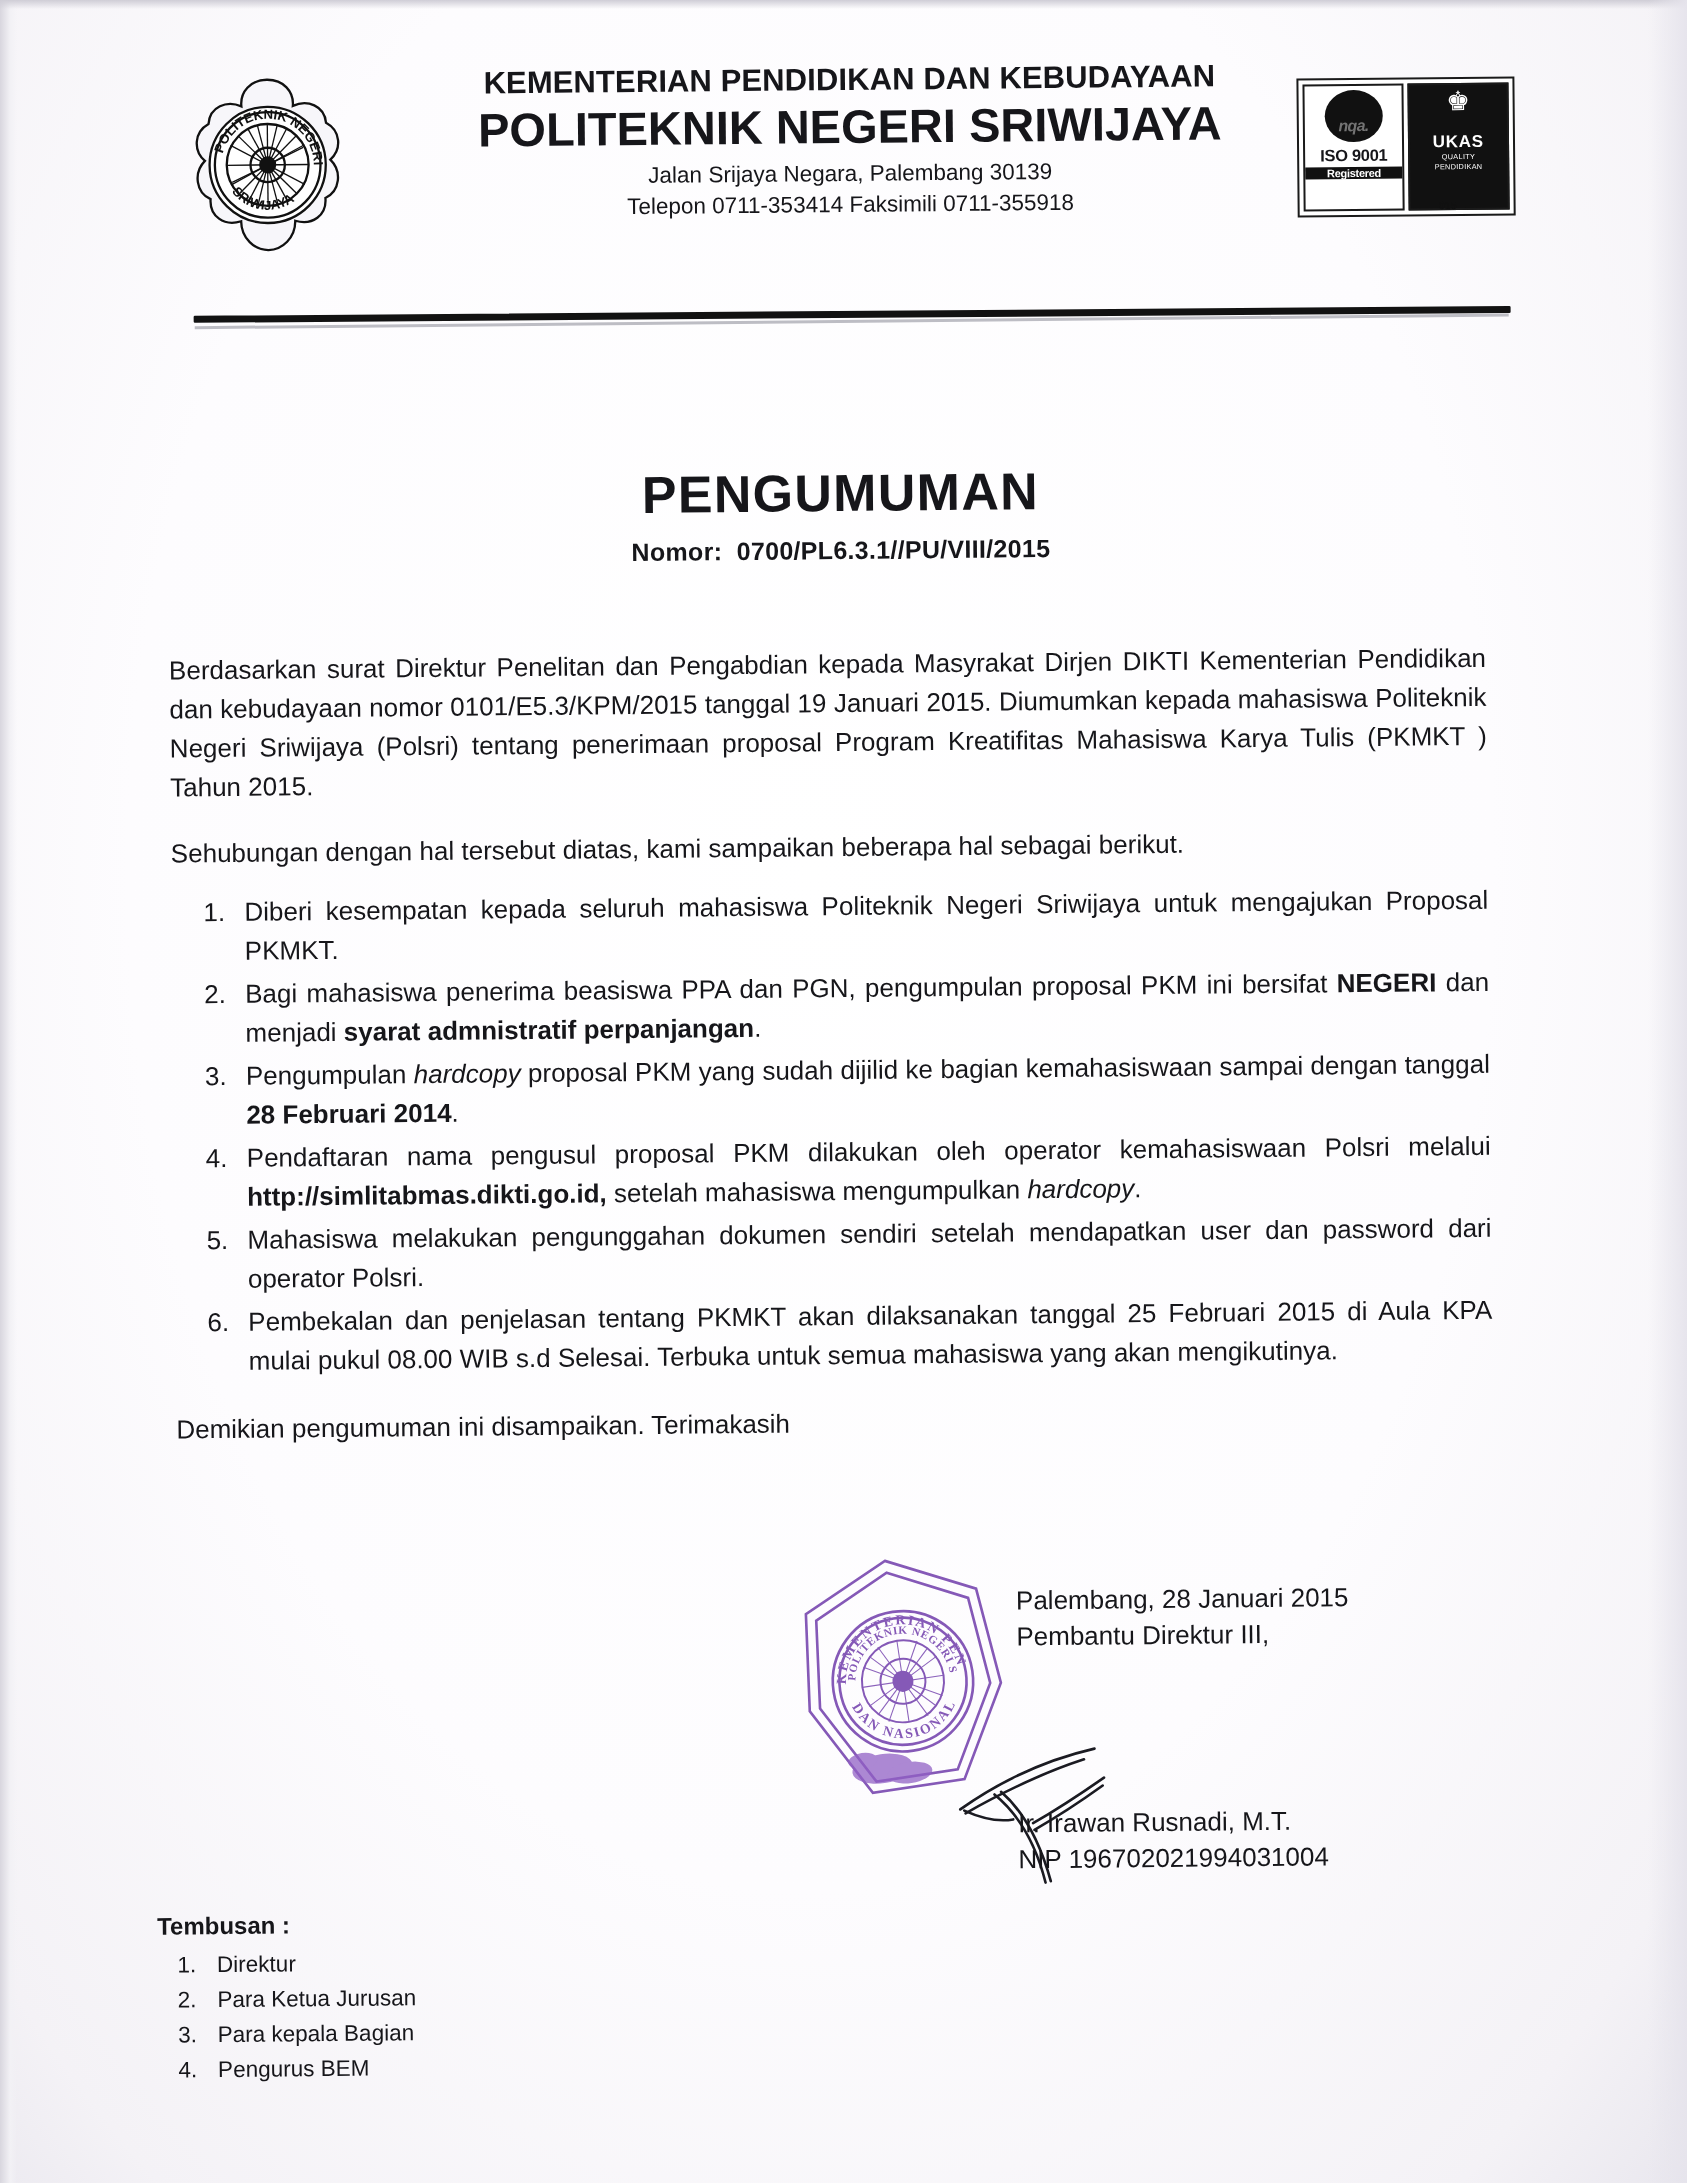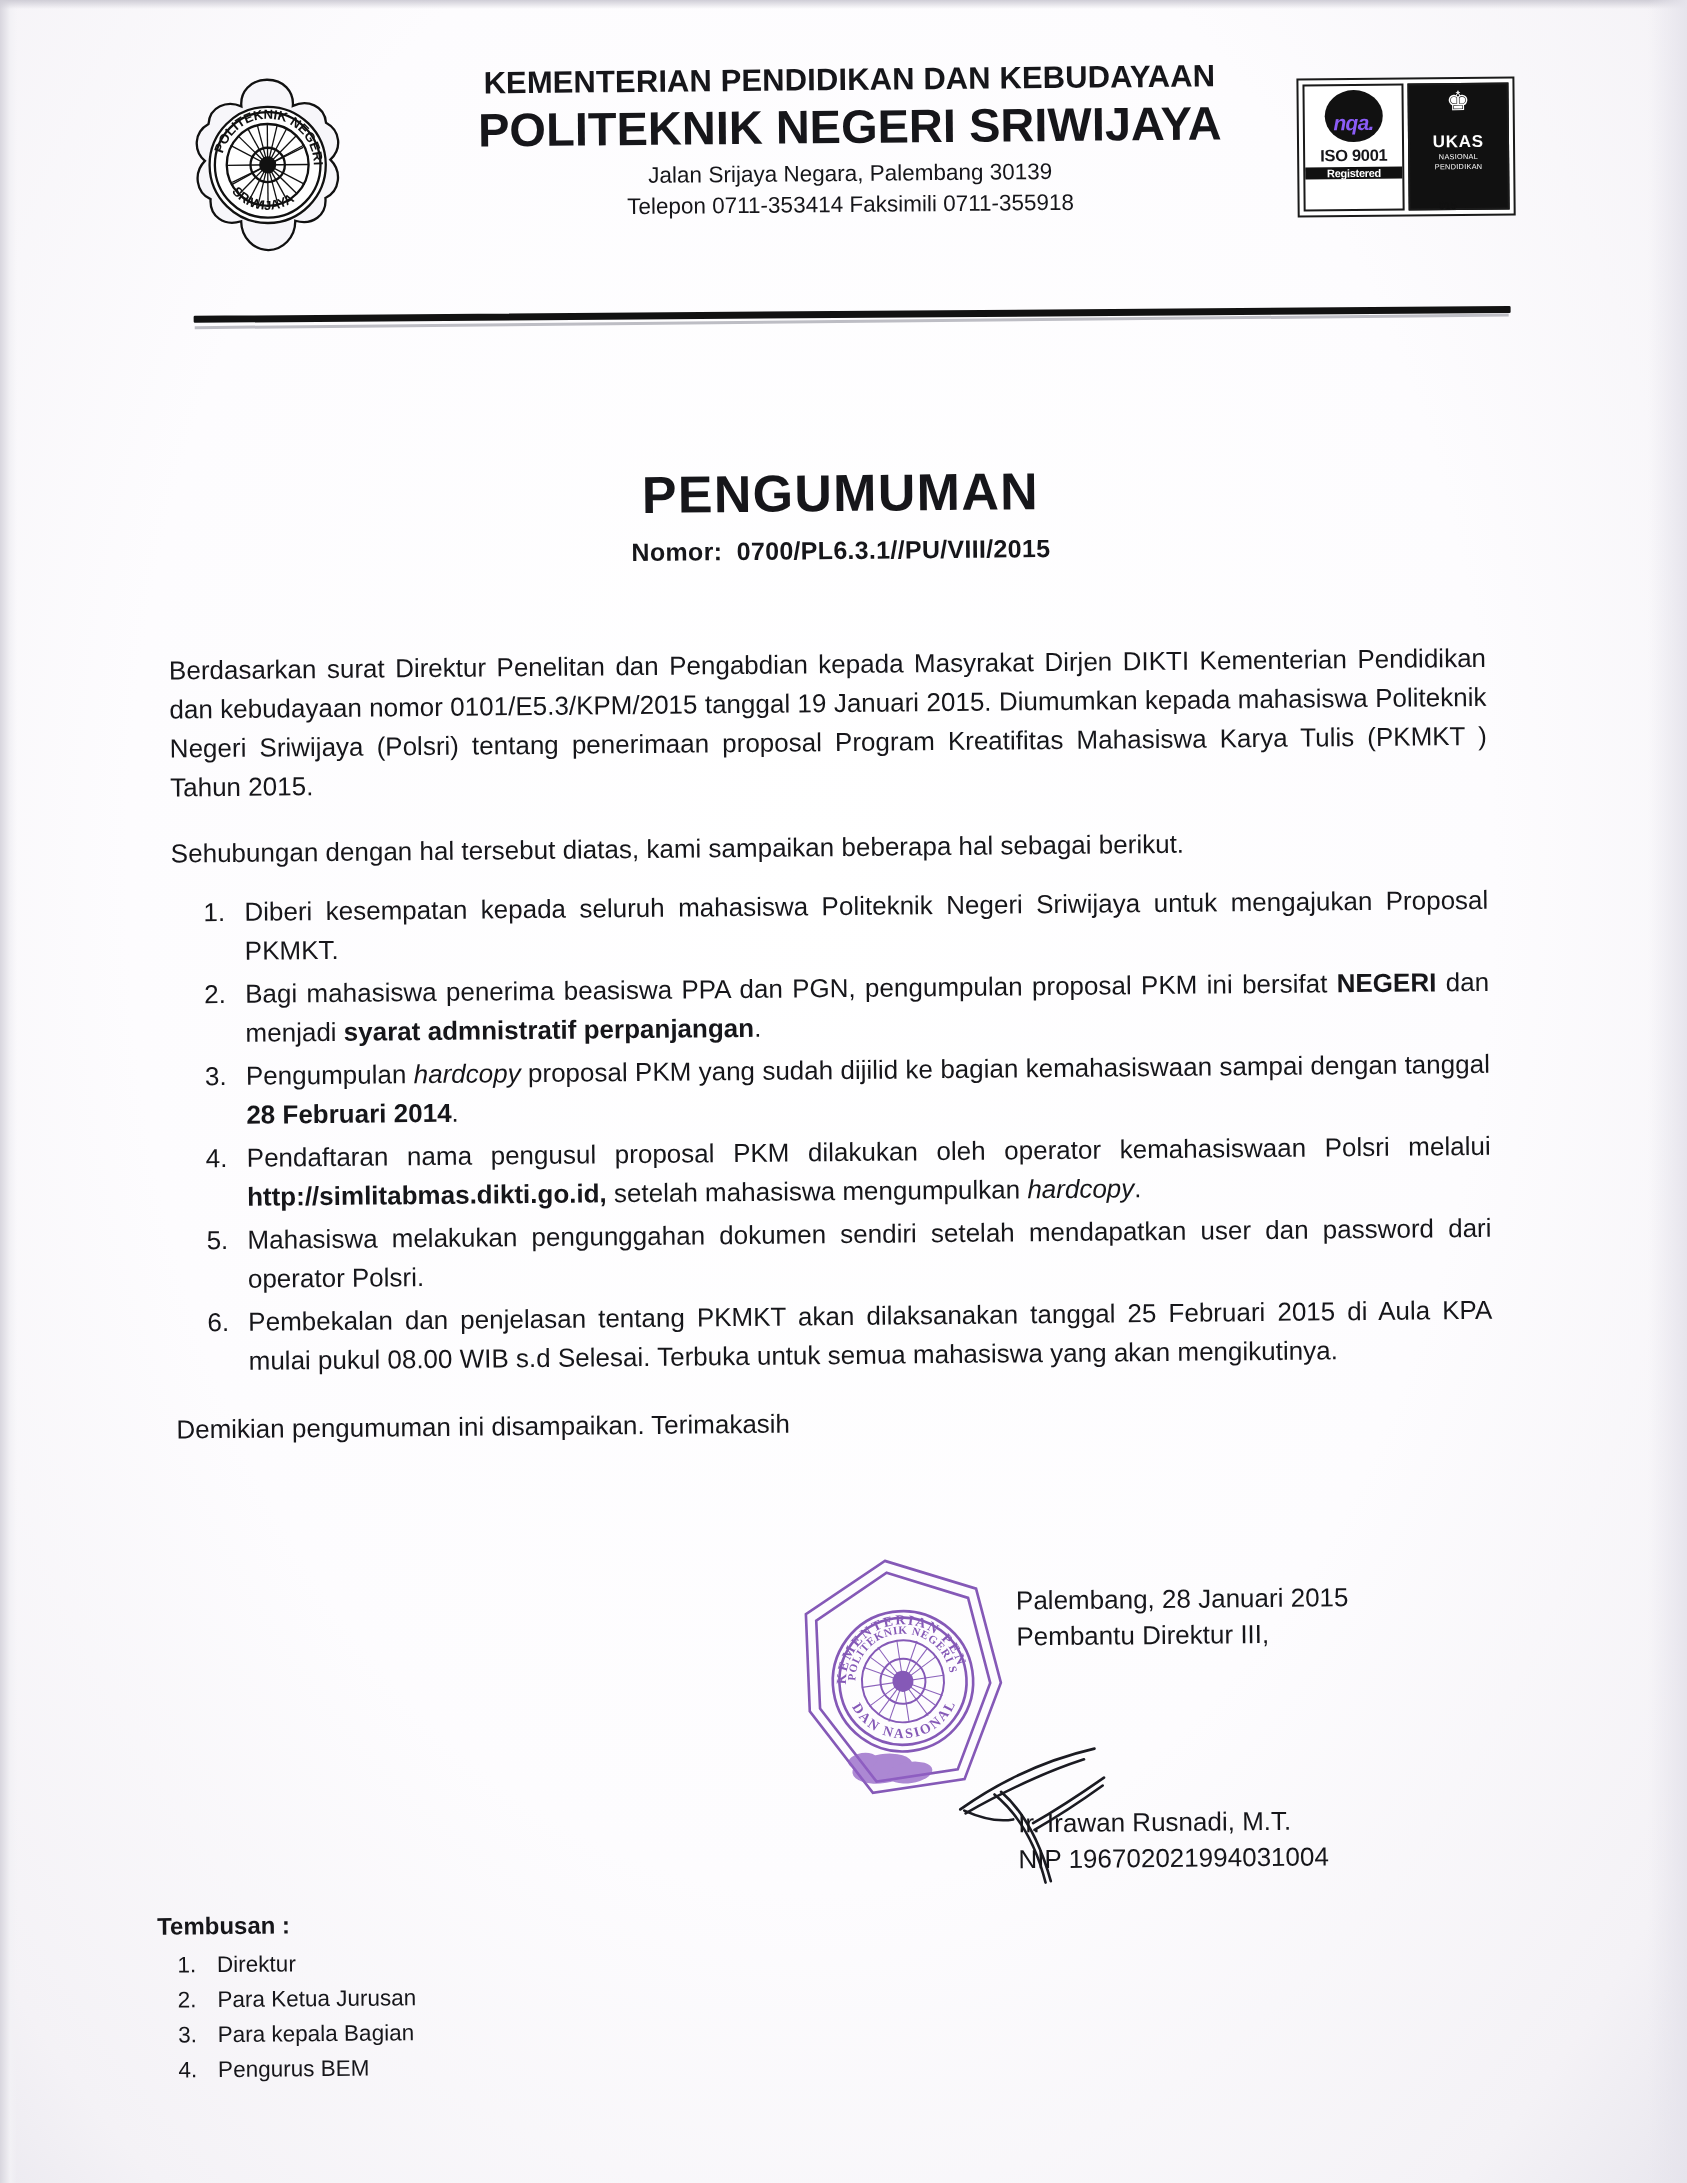--- a/index.html
+++ b/index.html
@@ -117,25 +117,25 @@
     align-items: center;
     justify-content: flex-start;
     padding-top: 4px;
     box-sizing: border-box;
   }
   .nqa-oval {
     width: 58px;
     height: 52px;
     border-radius: 50%;
     background: #111;
-    color: #8b5cf6;
+    color: #737373;
     display: flex;
     align-items: flex-end;
     justify-content: center;
-    font-size: 21px;
+    font-size: 16px;
     font-weight: bold;
     font-style: italic;
     padding-bottom: 6.6px;
     box-sizing: border-box;
     letter-spacing: -0.7px;
   }
   .iso-9001 {
     font-size: 16.5px;
     font-weight: bold;
     margin-top: 4px;
@@ -388,21 +388,21 @@
 
       <div id="iso-box">
         <div class="iso-left">
           <div class="nqa-oval">nqa.</div>
           <div class="iso-9001">ISO 9001</div>
           <div class="iso-reg">Registered</div>
         </div>
         <div class="iso-right">
           <div class="ukas-crown">♚</div>
           <div class="ukas-word">UKAS</div>
-          <div class="ukas-sub">NASIONAL</div>
+          <div class="ukas-sub">QUALITY</div>
           <div class="ukas-sub">PENDIDIKAN</div>
         </div>
         <div class="iso-number">015</div>
       </div>
     </div>
 
     <div id="head-rule"></div>
     <div id="head-rule-shadow"></div>
 
     <div id="doc-title">PENGUMUMAN</div>

